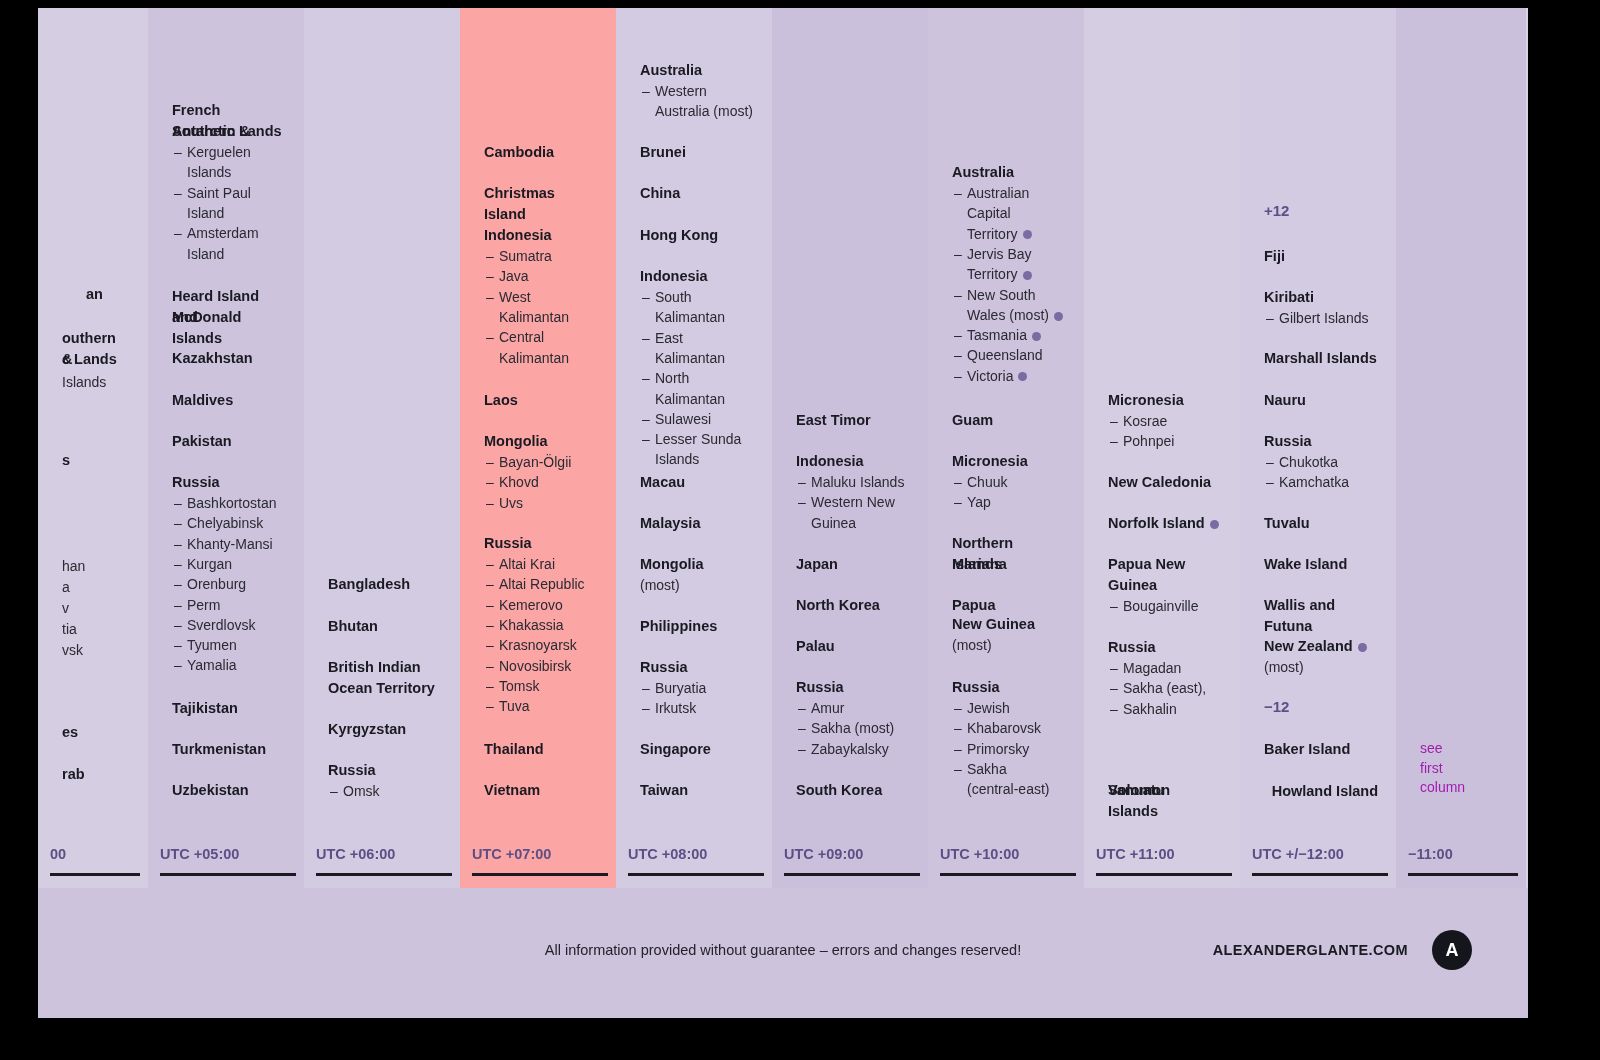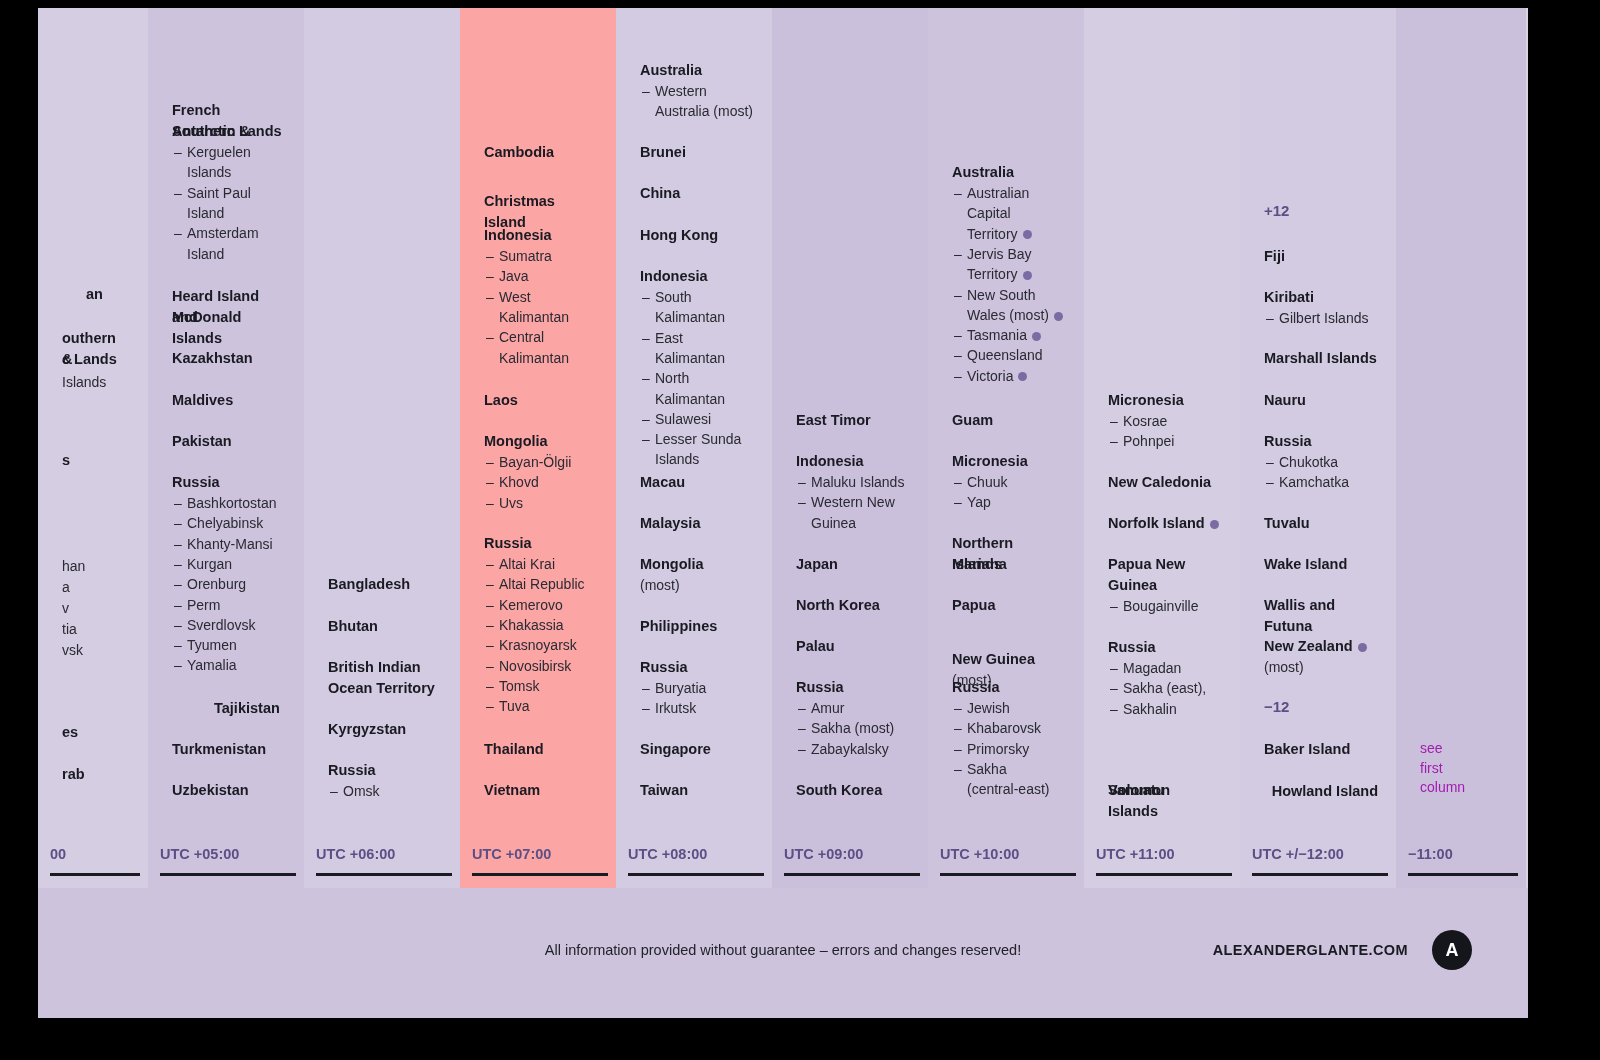--- a/index.html
+++ b/index.html
@@ -237,21 +237,21 @@
               <div><span class="dash">–</span><span>Chelyabinsk</span></div>
               <div><span class="dash">–</span><span>Khanty-Mansi</span></div>
               <div><span class="dash">–</span><span>Kurgan</span></div>
               <div><span class="dash">–</span><span>Orenburg</span></div>
               <div><span class="dash">–</span><span>Perm</span></div>
               <div><span class="dash">–</span><span>Sverdlovsk</span></div>
               <div><span class="dash">–</span><span>Tyumen</span></div>
               <div><span class="dash">–</span><span>Yamalia</span></div>
             </div>
           </div>
-          <div class="entry" style="top: 676px; margin-left: 42px;">
+          <div class="entry" style="top: 676px;">
             <div class="ename">Tajikistan</div>
           </div>
           <div class="entry" style="top: 717px;">
             <div class="ename">Turkmenistan</div>
           </div>
           <div class="entry" style="top: 758px;">
             <div class="ename">Uzbekistan</div>
           </div>
         </div>
         <div class="utc-label">UTC +05:00</div>
@@ -282,21 +282,21 @@
           </div>
         </div>
         <div class="utc-label">UTC +06:00</div>
         <div class="utc-rule"></div>
       </div>
       <div class="col" style="width: 156px; background: #fca5a5;">
         <div class="col-inner">
           <div class="entry" style="top: 120px;">
             <div class="ename">Cambodia</div>
           </div>
-          <div class="entry" style="top: 169px;">
+          <div class="entry" style="top: 161px;">
             <div class="ename">Christmas Island</div>
           </div>
           <div class="entry" style="top: 203px;">
             <div class="ename">Indonesia</div>
             <div class="esub">
               <div><span class="dash">–</span><span>Sumatra</span></div>
               <div><span class="dash">–</span><span>Java</span></div>
               <div><span class="dash">–</span><span>West</span></div>
               <div><span class="dash"></span><span>Kalimantan</span></div>
               <div><span class="dash">–</span><span>Central</span></div>
@@ -464,21 +464,21 @@
           </div>
           <div class="entry" style="top: 511px;">
             <div class="ename">Northern Mariana</div>
           </div>
           <div class="entry" style="top: 532px;">
             <div class="ename">Islands</div>
           </div>
           <div class="entry" style="top: 573px;">
             <div class="ename">Papua</div>
           </div>
-          <div class="entry" style="top: 627px;">
+          <div class="entry" style="top: 592px;">
             <div class="ename">New Guinea</div>
             <div class="note">(most)</div>
           </div>
           <div class="entry" style="top: 655px;">
             <div class="ename">Russia</div>
             <div class="esub">
               <div><span class="dash">–</span><span>Jewish</span></div>
               <div><span class="dash">–</span><span>Khabarovsk</span></div>
               <div><span class="dash">–</span><span>Primorsky</span></div>
               <div><span class="dash">–</span><span>Sakha</span></div>

